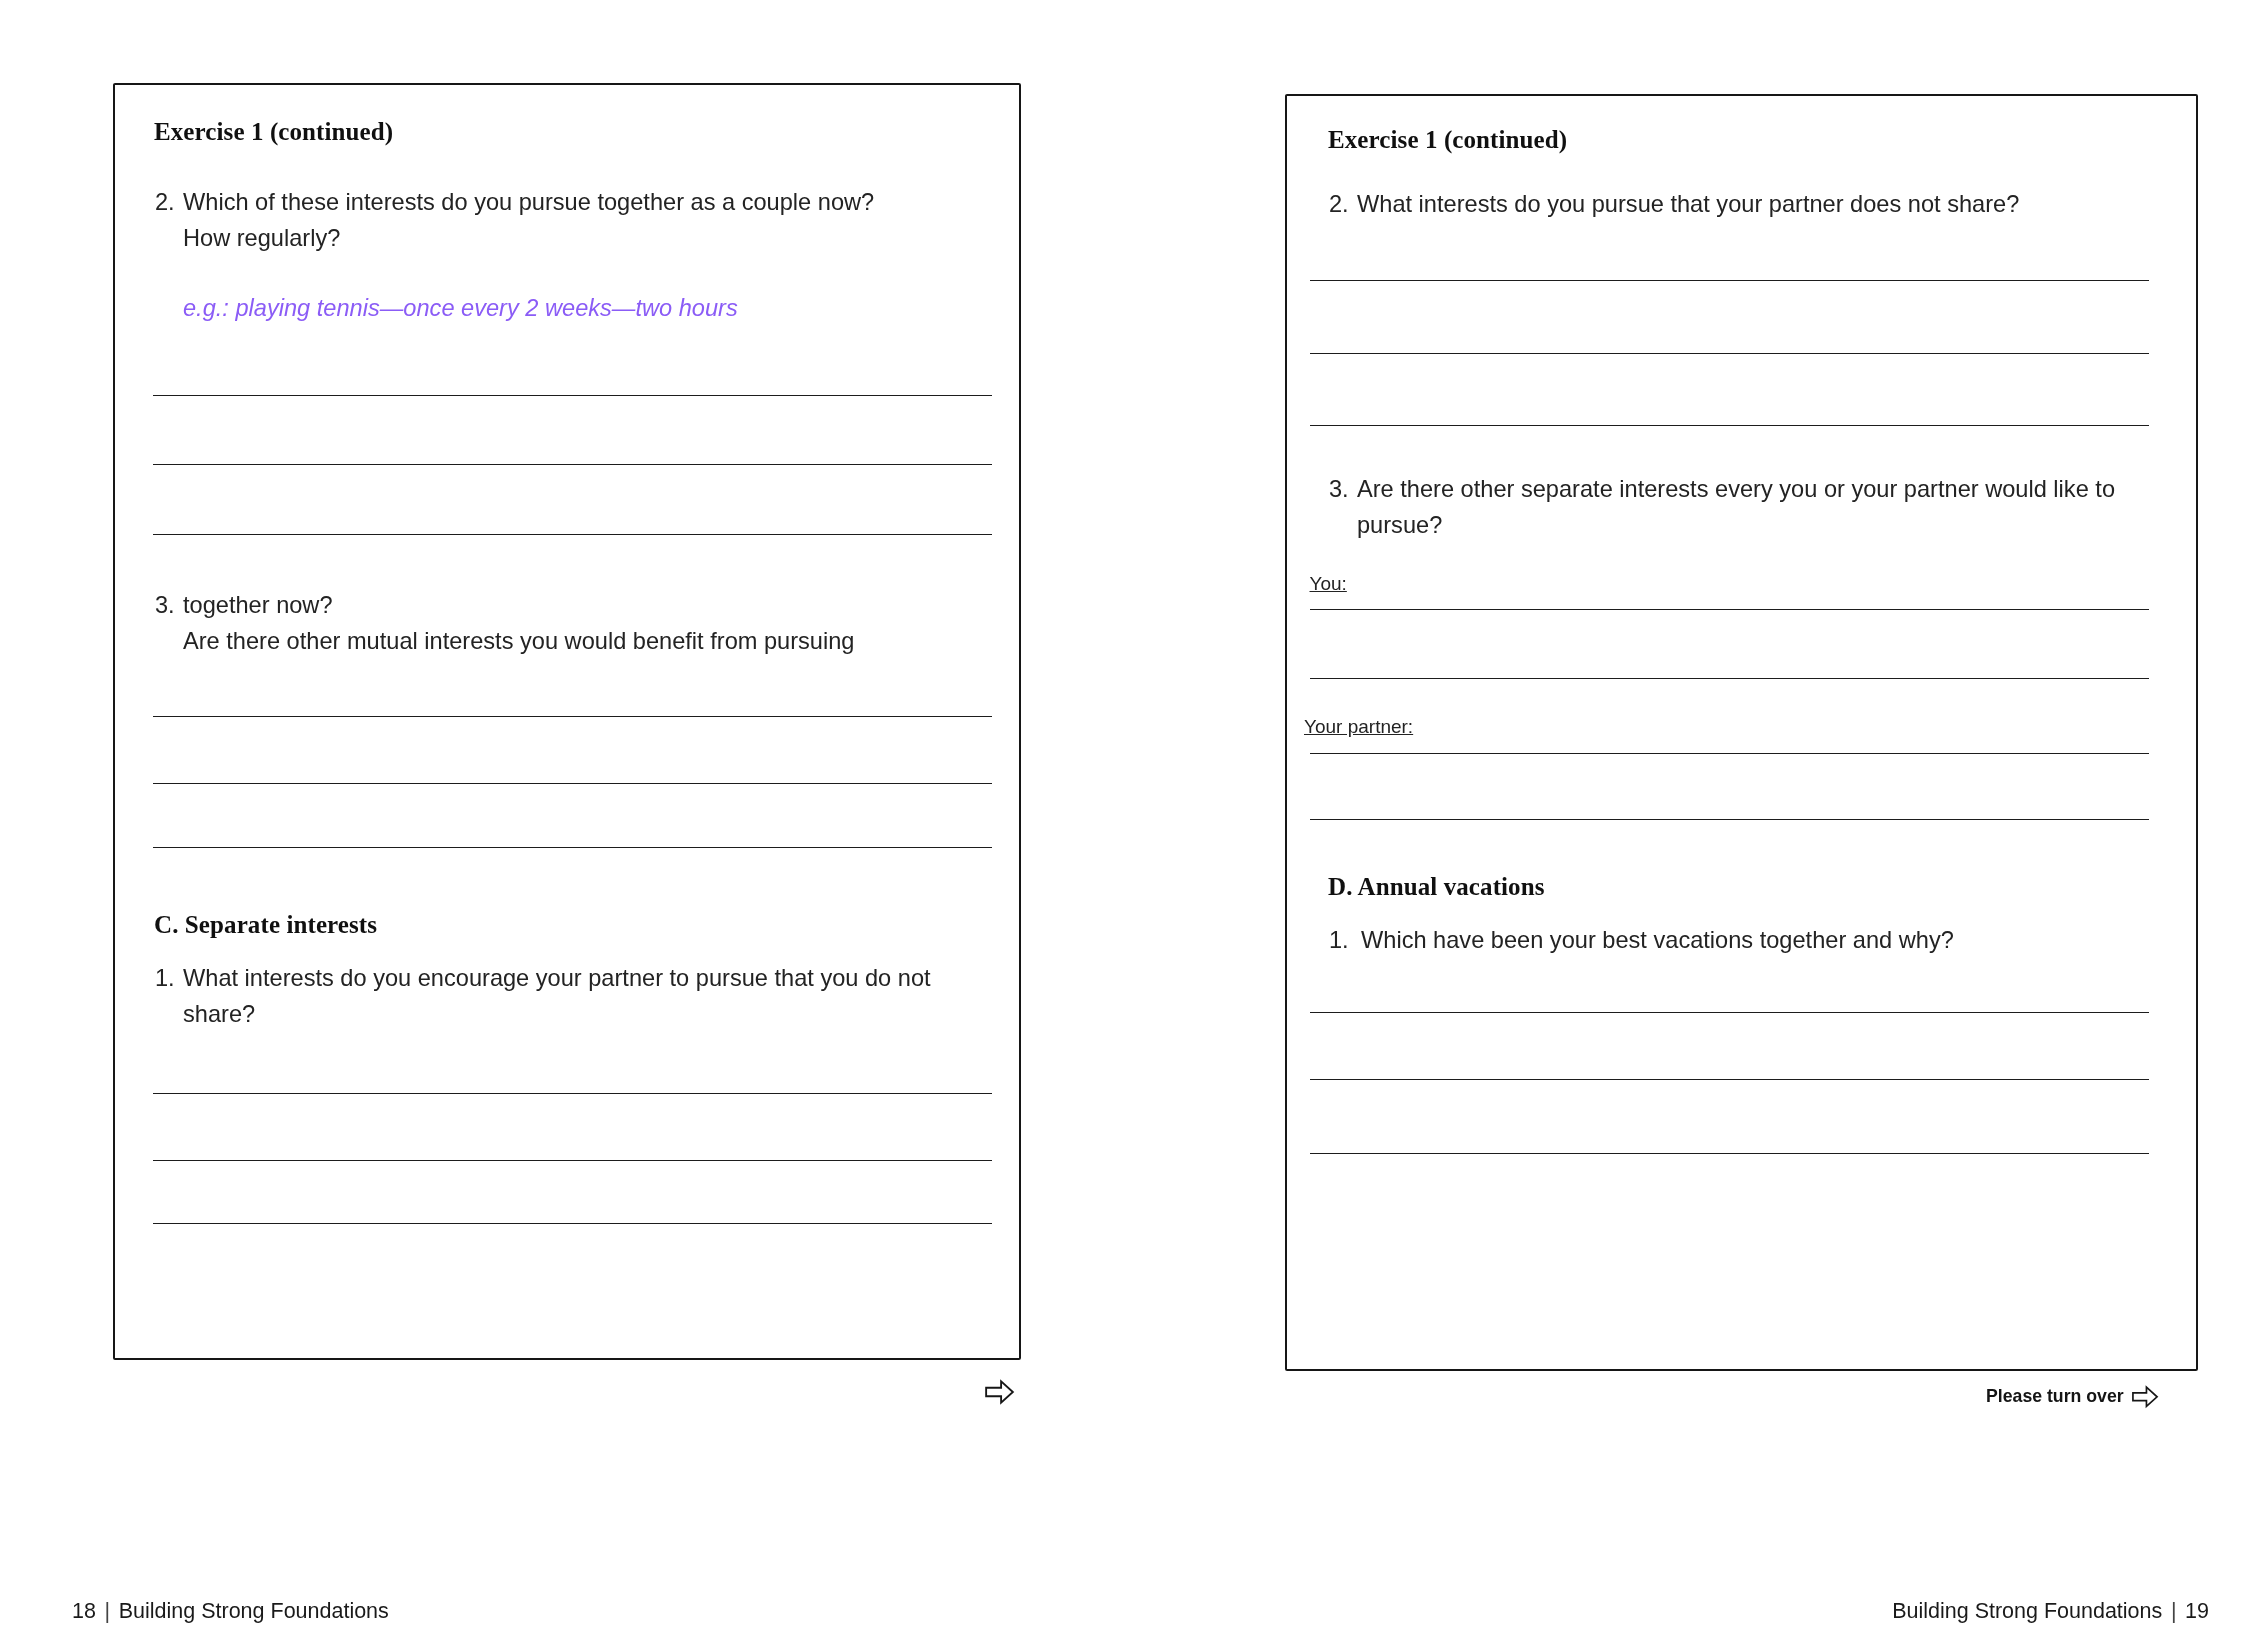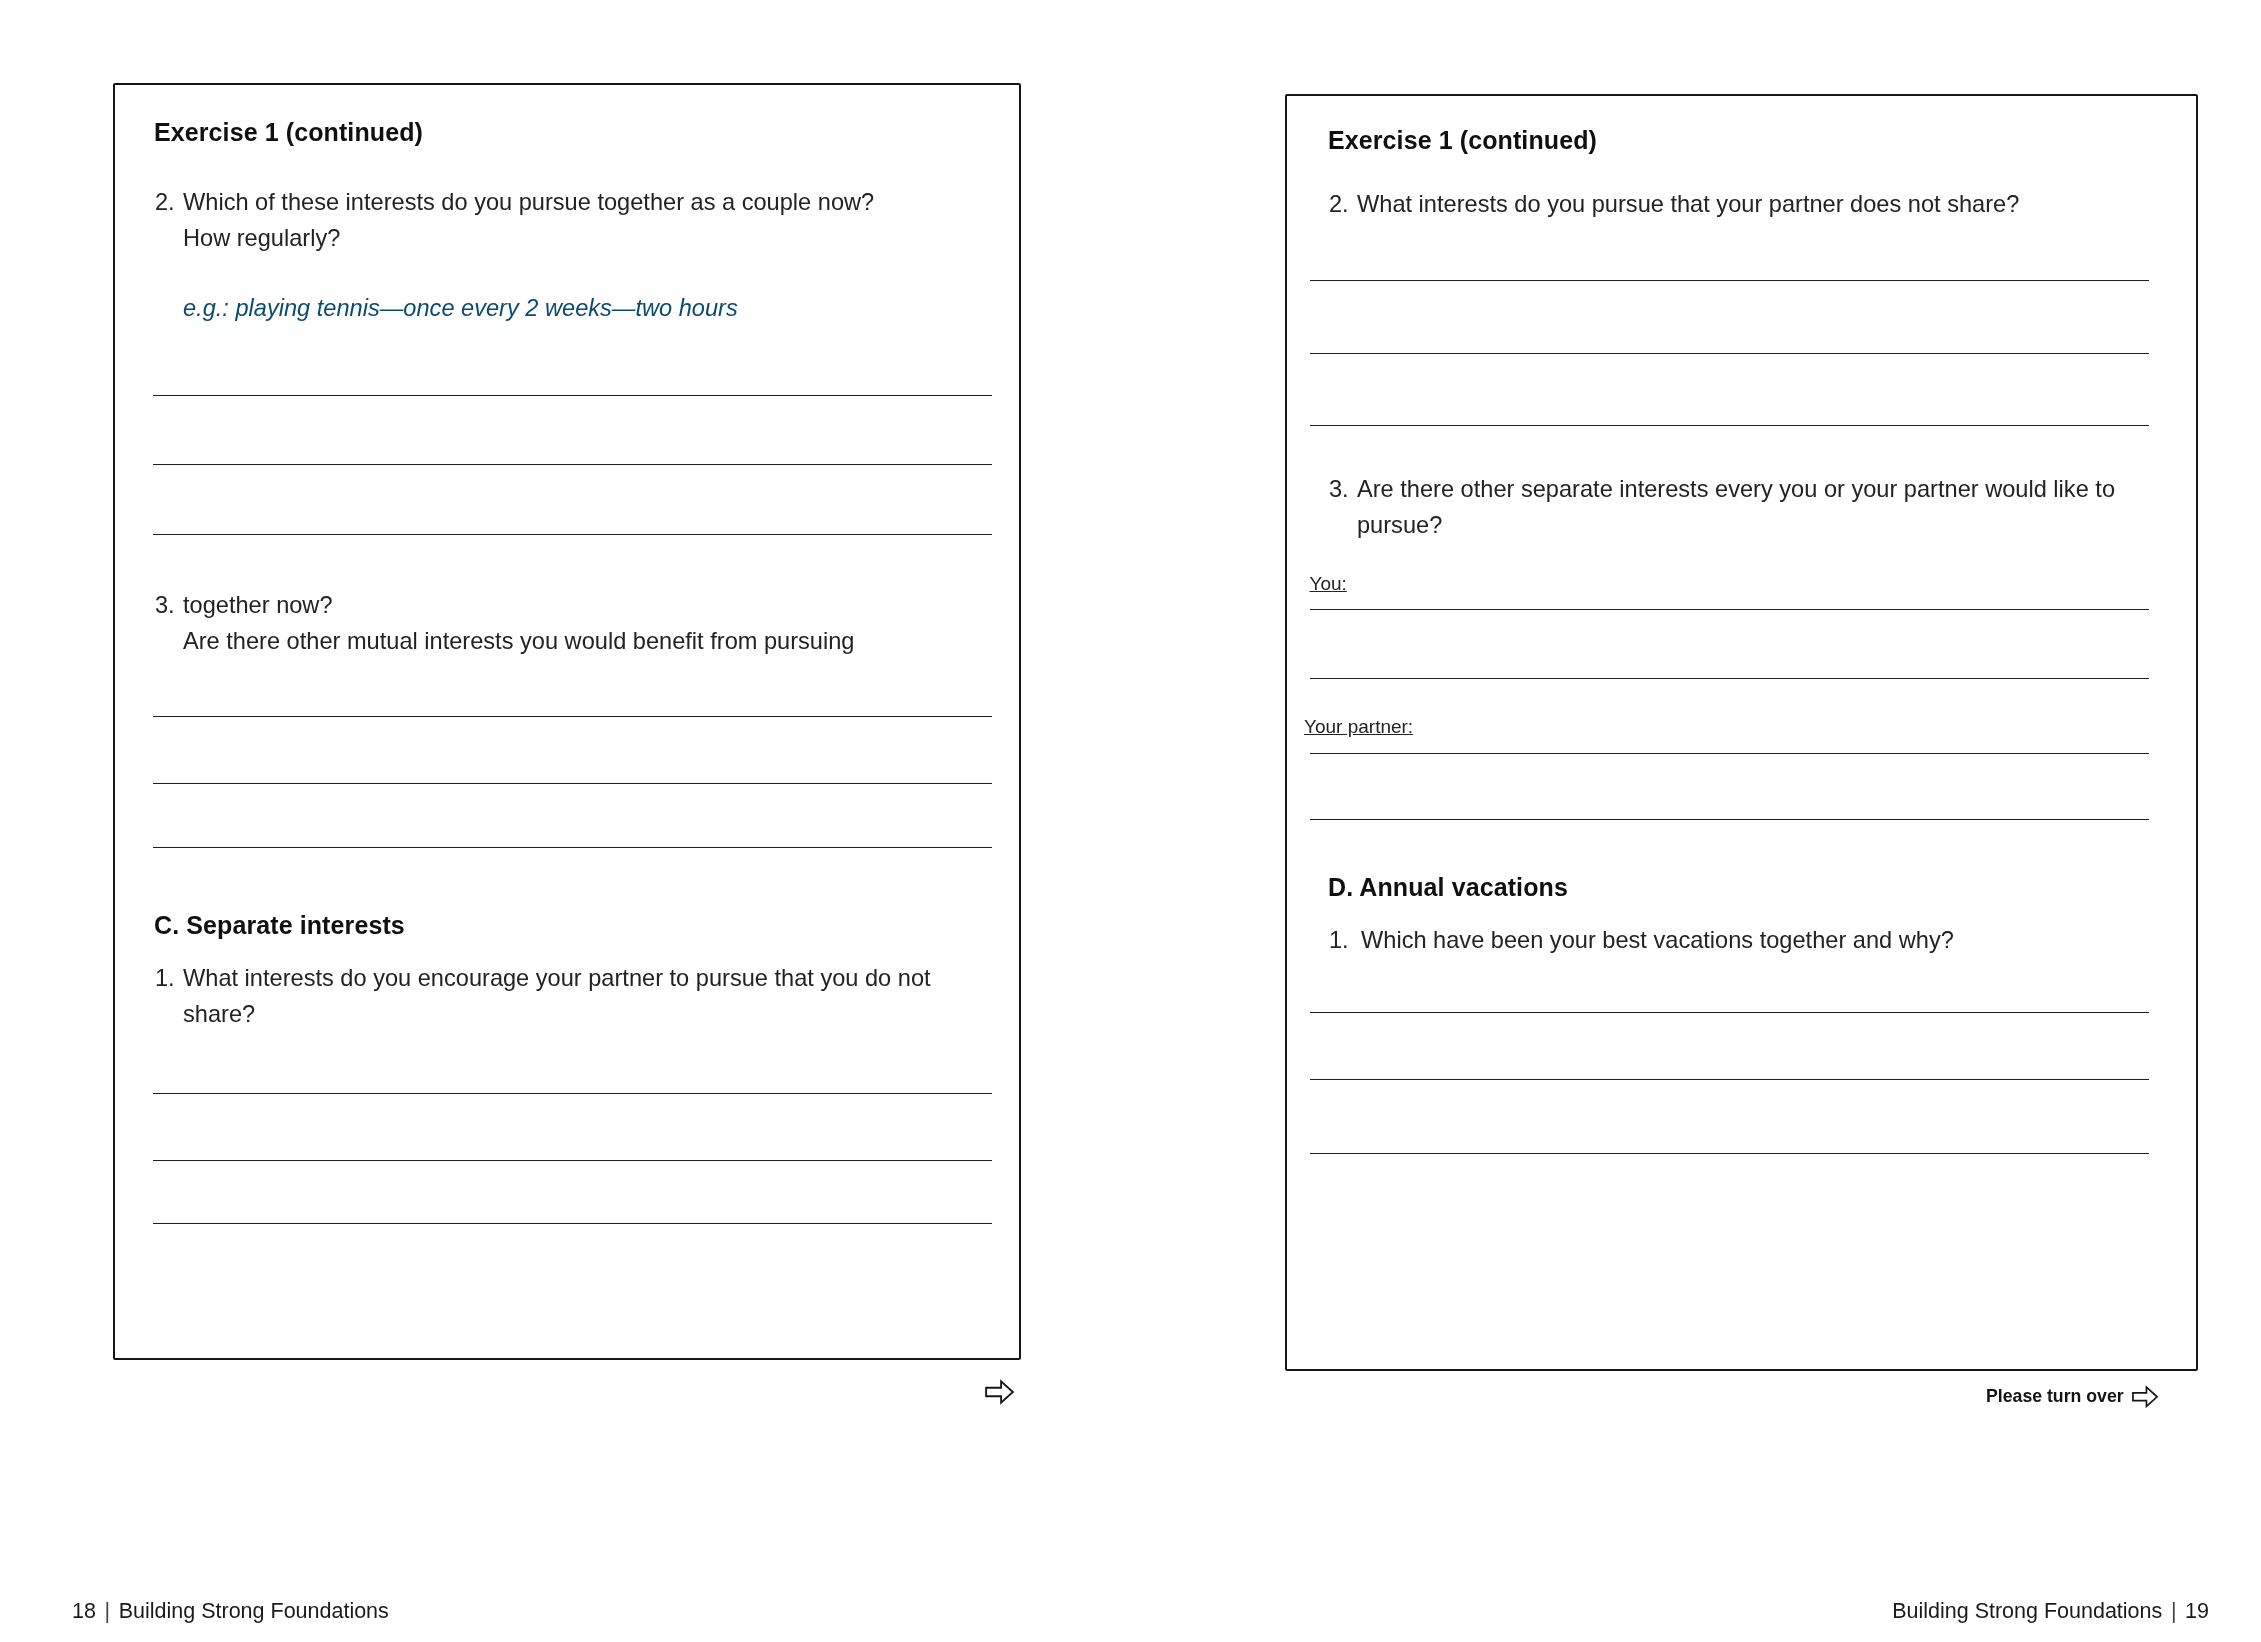--- a/index.html
+++ b/index.html
@@ -7,28 +7,29 @@
     position:relative;width:2261px;height:1643px;background:#ffffff;
     font-family:"Liberation Sans",sans-serif;color:#1f1f1f;overflow:hidden;
   }
   .page-box{
     position:absolute;background:#fff;border:2.7px solid #161616;border-radius:2.1px;
     box-sizing:border-box;
   }
   .h1{
     position:absolute;font-size:25px;font-weight:bold;color:#101010;letter-spacing:0.1px;
     white-space:nowrap;
+    font-family:Liberation Serif, serif;
   }
   .q{
     position:absolute;display:flex;font-size:23.6px;line-height:36px;color:#232323;
   }
   .q .num{flex:0 0 28px;}
   .q .qtext div{white-space:nowrap;}
   .example{
-    position:absolute;font-size:23.6px;font-style:italic;color:#0c4a6e;white-space:nowrap;
+    position:absolute;font-size:23.6px;font-style:italic;color:#8b5cf6;white-space:nowrap;
   }
   .wline{
     position:absolute;height:0;border-top:1.6px solid #1d1d1d;
   }
   .flabel{
     position:absolute;font-size:19px;color:#232323;white-space:nowrap;text-decoration:underline;
   }
   .turnover{
     position:absolute;display:flex;align-items:center;gap:7px;
     font-size:17.7px;font-weight:600;color:#141414;white-space:nowrap;

